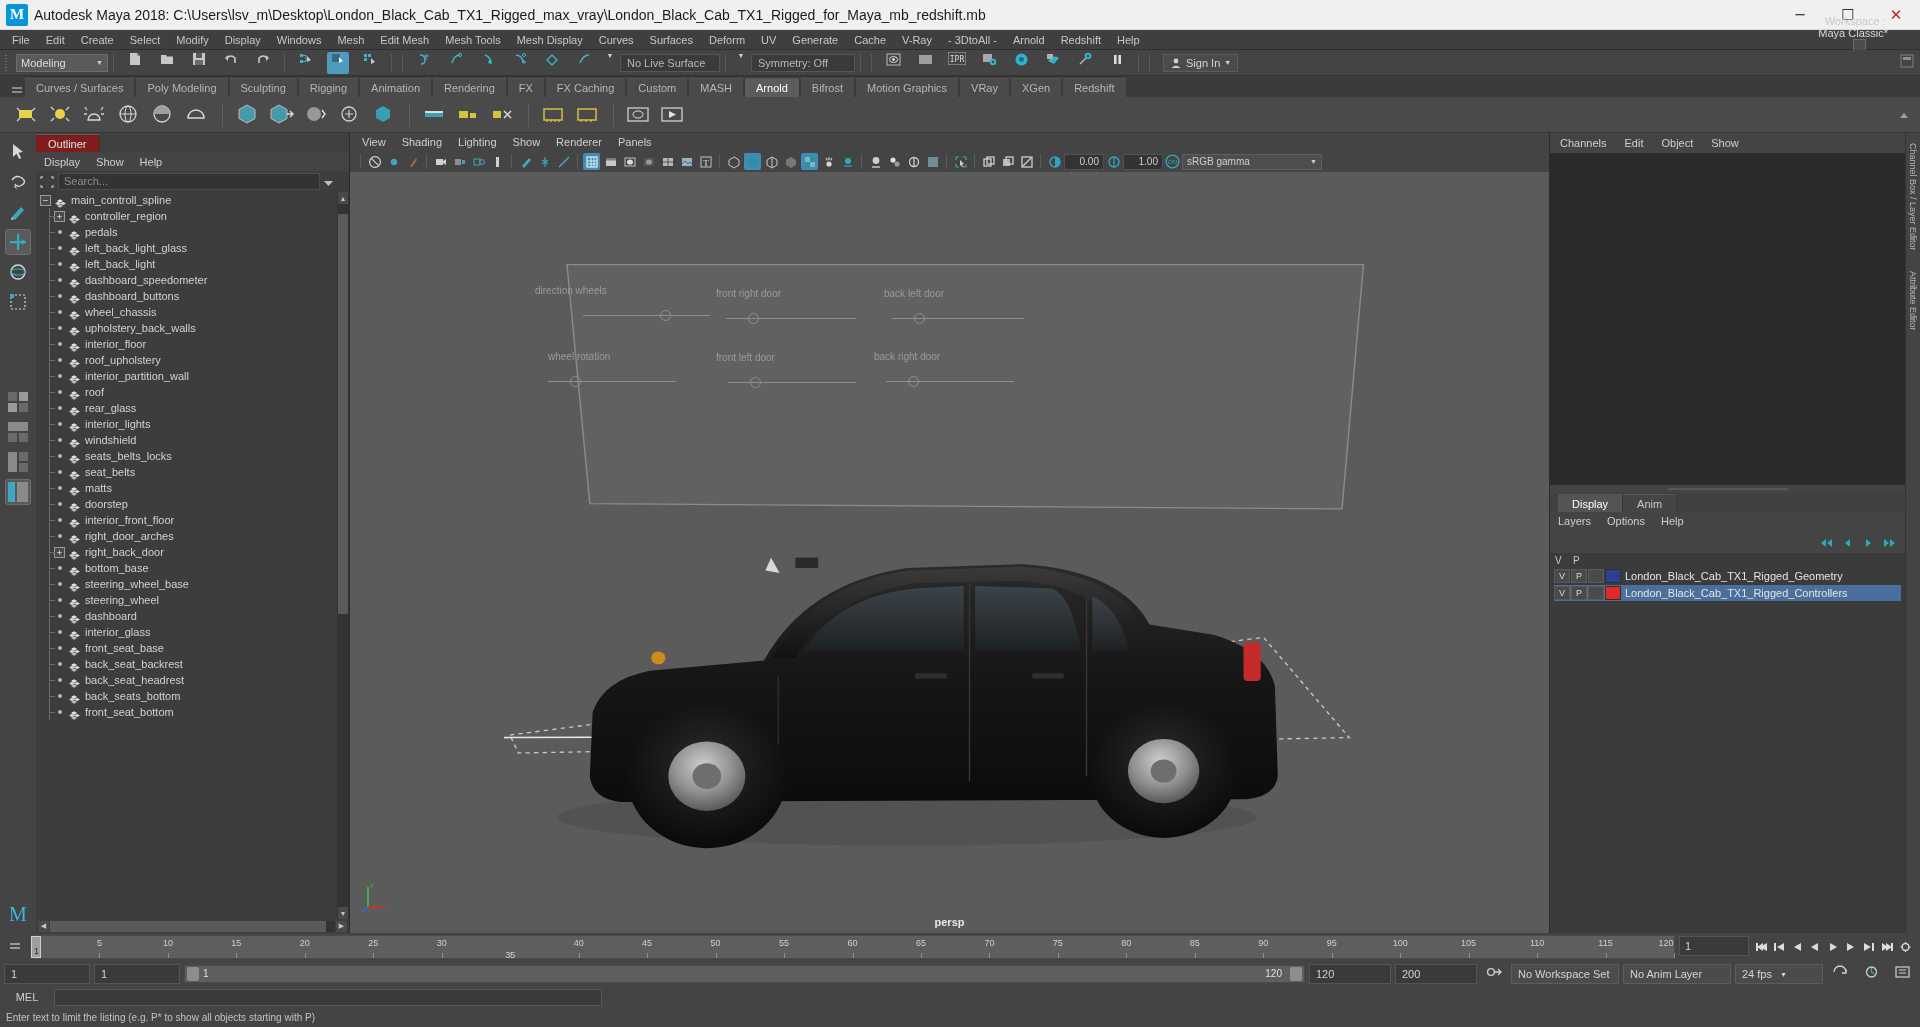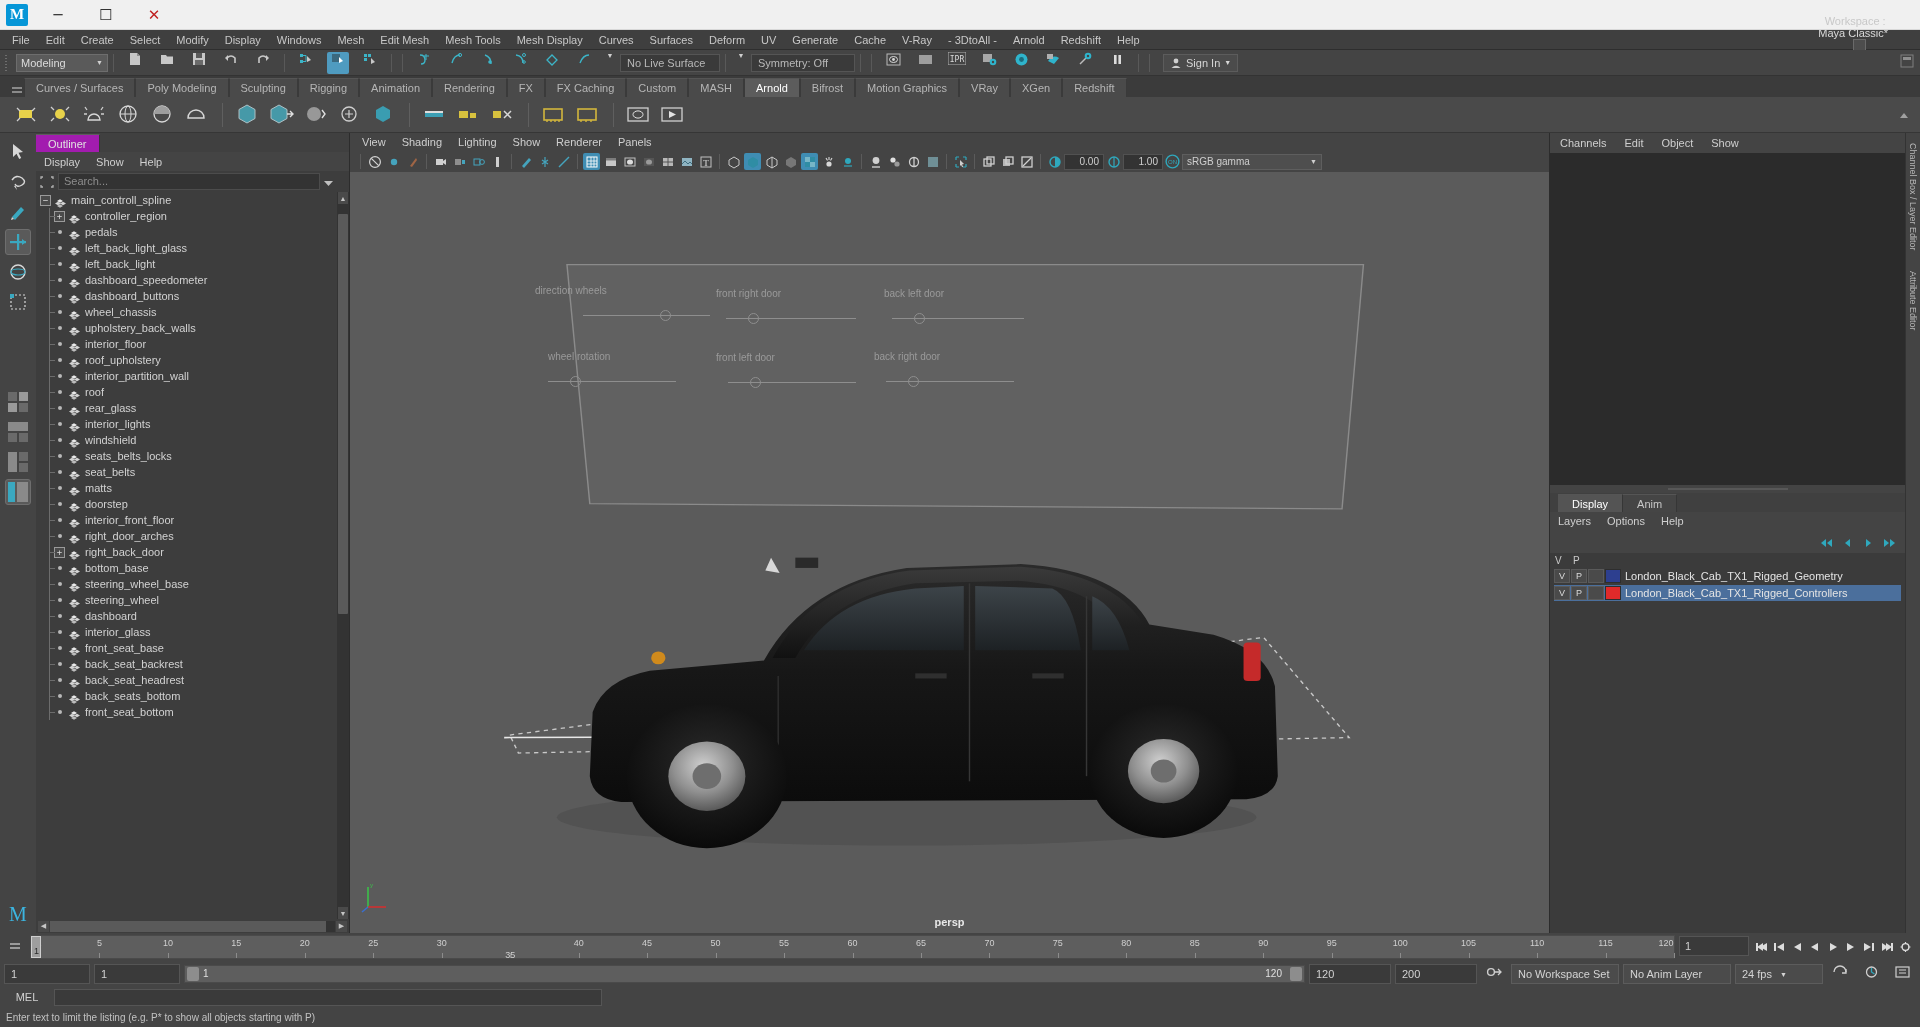--- a/index.html
+++ b/index.html
@@ -115,21 +115,21 @@
   }
 
   
   .outliner {
     width: 314px; flex: 0 0 314px; background: #3d3d3d; display: flex;
     flex-direction: column; border-right: 1px solid #2c2c2c; min-height: 0;
   }
   .panel-tabrow { height: 19px; background: #404040; display: flex; align-items: flex-end; }
   .panel-tab {
     height: 18px; line-height: 18px; padding: 0 12px; font-size: 11px; color: #e2e2e2;
-    background: #a21caf; border-top: 1px solid #5d5d5d; border-right: 1px solid #363636;
+    background: #7f1d1d; border-top: 1px solid #5d5d5d; border-right: 1px solid #363636;
   }
   .panel-menu { height: 19px; background: #444444; display: flex; align-items: center; padding-left: 8px; }
   .panel-menu span { font-size: 11px; color: #cfcfcf; padding-right: 16px; }
   .search-row { height: 21px; background: #3d3d3d; display: flex; align-items: center; padding: 0 4px; gap: 4px; }
   .search-ico { width: 14px; height: 14px; position: relative; }
   .search-box {
     flex: 1; height: 17px; background: #333333; border: 1px solid #4c4c4c; color: #8d8d8d;
     font-size: 11px; line-height: 15px; padding: 0 5px;
   }
   .outliner-list { flex: 1; overflow: hidden; background: #3d3d3d; position: relative; }
@@ -298,20 +298,21 @@
   .helprow { flex: 0 0 20px; background: #444; display: flex; align-items: center; padding-left: 6px; }
   .helptext { font-size: 10px; color: #c2c2c2; }
 </style>
 </head>
 <body>
 
 <div class="app">
 
   <div class="titlebar">
     <div class="title-logo">M</div>
+    <div class="title-text">Autodesk Maya 2018: C:\Users\lsv_m\Desktop\London_Black_Cab_TX1_Rigged_max_vray\London_Black_Cab_TX1_Rigged_for_Maya_mb_redshift.mb</div>
     <div class="win-btns">
       <div class="win-btn">─</div>
       <div class="win-btn">☐</div>
       <div class="win-btn close">✕</div>
     </div>
   </div>
 
   <div class="menubar">
     <div class="menu-item">File</div>
     <div class="menu-item">Edit</div>

